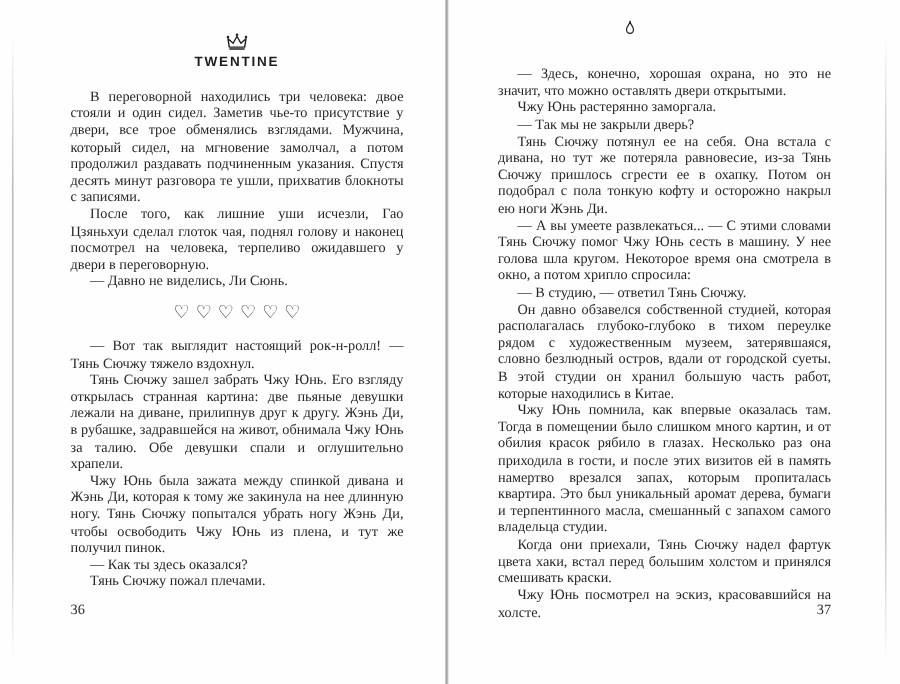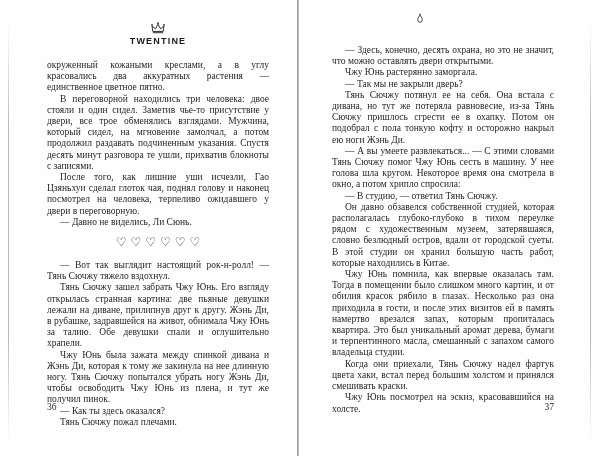--- a/index.html
+++ b/index.html
@@ -64,42 +64,41 @@
       <svg class="crown" width="18" height="12" viewBox="0 0 20 14">
         <path d="M4,11 L3,4.5 L7,8 L10,2.5 L13,8 L17,4.5 L16,11 Z" fill="none" stroke="#222" stroke-width="1.1" stroke-linejoin="round"></path>
         <line x1="4" y1="12.5" x2="16" y2="12.5" stroke="#222" stroke-width="1.1"></line>
         <circle cx="3" cy="3.2" r="1" fill="#222"></circle>
         <circle cx="10" cy="1.4" r="1" fill="#222"></circle>
         <circle cx="17" cy="3.2" r="1" fill="#222"></circle>
       </svg>
       <div class="hdr-title">TWENTINE</div>
     </div>
     <div class="body-l">
-      <p class="para noindent">окруженный кожаными креслами, а в углу красовались два аккуратных растения — единственное цветное пятно.</p>
       <p class="para">В переговорной находились три человека: двое стояли и один сидел. Заметив чье-то присутствие у двери, все трое обменялись взглядами. Мужчина, который сидел, на мгновение замолчал, а потом продолжил раздавать подчиненным указания. Спустя десять минут разговора те ушли, прихватив блокноты с записями.</p>
       <p class="para">После того, как лишние уши исчезли, Гао Цзяньхуи сделал глоток чая, поднял голову и наконец посмотрел на человека, терпеливо ожидавшего у двери в переговорную.</p>
       <p class="para">— Давно не виделись, Ли Сюнь.</p>
       <div class="hearts">♡♡♡♡♡♡</div>
       <p class="para">— Вот так выглядит настоящий рок-н-ролл! — Тянь Сючжу тяжело вздохнул.</p>
       <p class="para">Тянь Сючжу зашел забрать Чжу Юнь. Его взгляду открылась странная картина: две пьяные девушки лежали на диване, прилипнув друг к другу. Жэнь Ди, в рубашке, задравшейся на живот, обнимала Чжу Юнь за талию. Обе девушки спали и оглушительно храпели.</p>
       <p class="para">Чжу Юнь была зажата между спинкой дивана и Жэнь Ди, которая к тому же закинула на нее длинную ногу. Тянь Сючжу попытался убрать ногу Жэнь Ди, чтобы освободить Чжу Юнь из плена, и тут же получил пинок.</p>
       <p class="para">— Как ты здесь оказался?</p>
       <p class="para">Тянь Сючжу пожал плечами.</p>
     </div>
     <div class="pagenum pn-l">36</div>
   </div>
 
   <div class="page page-r">
     <div class="hdr hdr-r">
       <svg class="flame" width="8" height="10" viewBox="0 0 8 12">
         <path d="M4,1 C4.2,4 1.2,5.2 1.2,8 a2.8,3.1 0 0 0 5.6,0 C6.8,5.2 3.8,4 4,1 Z" fill="none" stroke="#222" stroke-width="1"></path>
       </svg>
     </div>
     <div class="body-r">
-      <p class="para">— Здесь, конечно, десять охрана, но это не значит, что можно оставлять двери открытыми.</p>
+      <p class="para">— Здесь, конечно, хорошая охрана, но это не значит, что можно оставлять двери открытыми.</p>
       <p class="para">Чжу Юнь растерянно заморгала.</p>
       <p class="para">— Так мы не закрыли дверь?</p>
       <p class="para">Тянь Сючжу потянул ее на себя. Она встала с дивана, но тут же потеряла равновесие, из-за Тянь Сючжу пришлось сгрести ее в охапку. Потом он подобрал с пола тонкую кофту и осторожно накрыл ею ноги Жэнь Ди.</p>
       <p class="para">— А вы умеете развлекаться... — С этими словами Тянь Сючжу помог Чжу Юнь сесть в машину. У нее голова шла кругом. Некоторое время она смотрела в окно, а потом хрипло спросила:</p>
       <p class="para">— В студию, — ответил Тянь Сючжу.</p>
       <p class="para">Он давно обзавелся собственной студией, которая располагалась глубоко-глубоко в тихом переулке рядом с художественным музеем, затерявшаяся, словно безлюдный остров, вдали от городской суеты. В этой студии он хранил большую часть работ, которые находились в Китае.</p>
       <p class="para">Чжу Юнь помнила, как впервые оказалась там. Тогда в помещении было слишком много картин, и от обилия красок рябило в глазах. Несколько раз она приходила в гости, и после этих визитов ей в память намертво врезался запах, которым пропиталась квартира. Это был уникальный аромат дерева, бумаги и терпентинного масла, смешанный с запахом самого владельца студии.</p>
       <p class="para">Когда они приехали, Тянь Сючжу надел фартук цвета хаки, встал перед большим холстом и принялся смешивать краски.</p>
       <p class="para">Чжу Юнь посмотрел на эскиз, красовавшийся на холсте.</p>
     </div>

